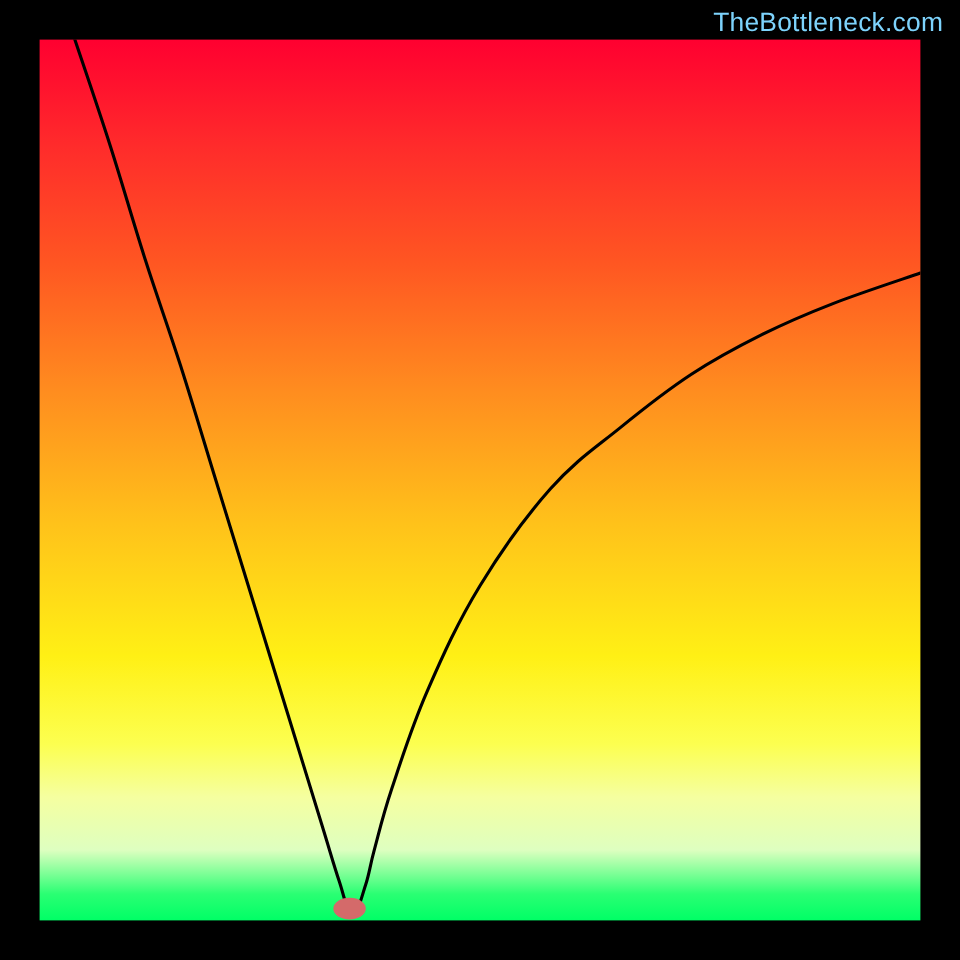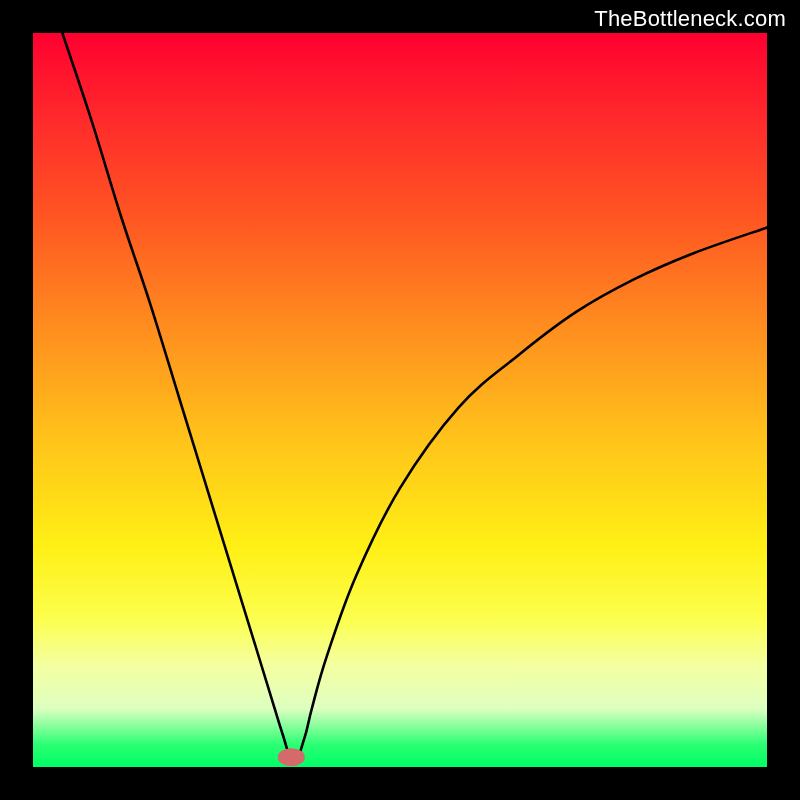--- a/index.html
+++ b/index.html
@@ -29,21 +29,21 @@
       #2aff73 97%,
       #00ff66 100%
     );
   }
   .watermark {
     position: absolute;
     top: 6px;
     right: 14px;
     font-family: Arial, Helvetica, sans-serif;
     font-size: 22px;
-    color: #ffffff;
+    color: #7dd3fc;
     font-weight: 500;
     letter-spacing: 0.2px;
   }
   svg.curve {
     position: absolute;
     left: 0; top: 0;
     width: 100%; height: 100%;
   }
   .marker {
     position: absolute;

